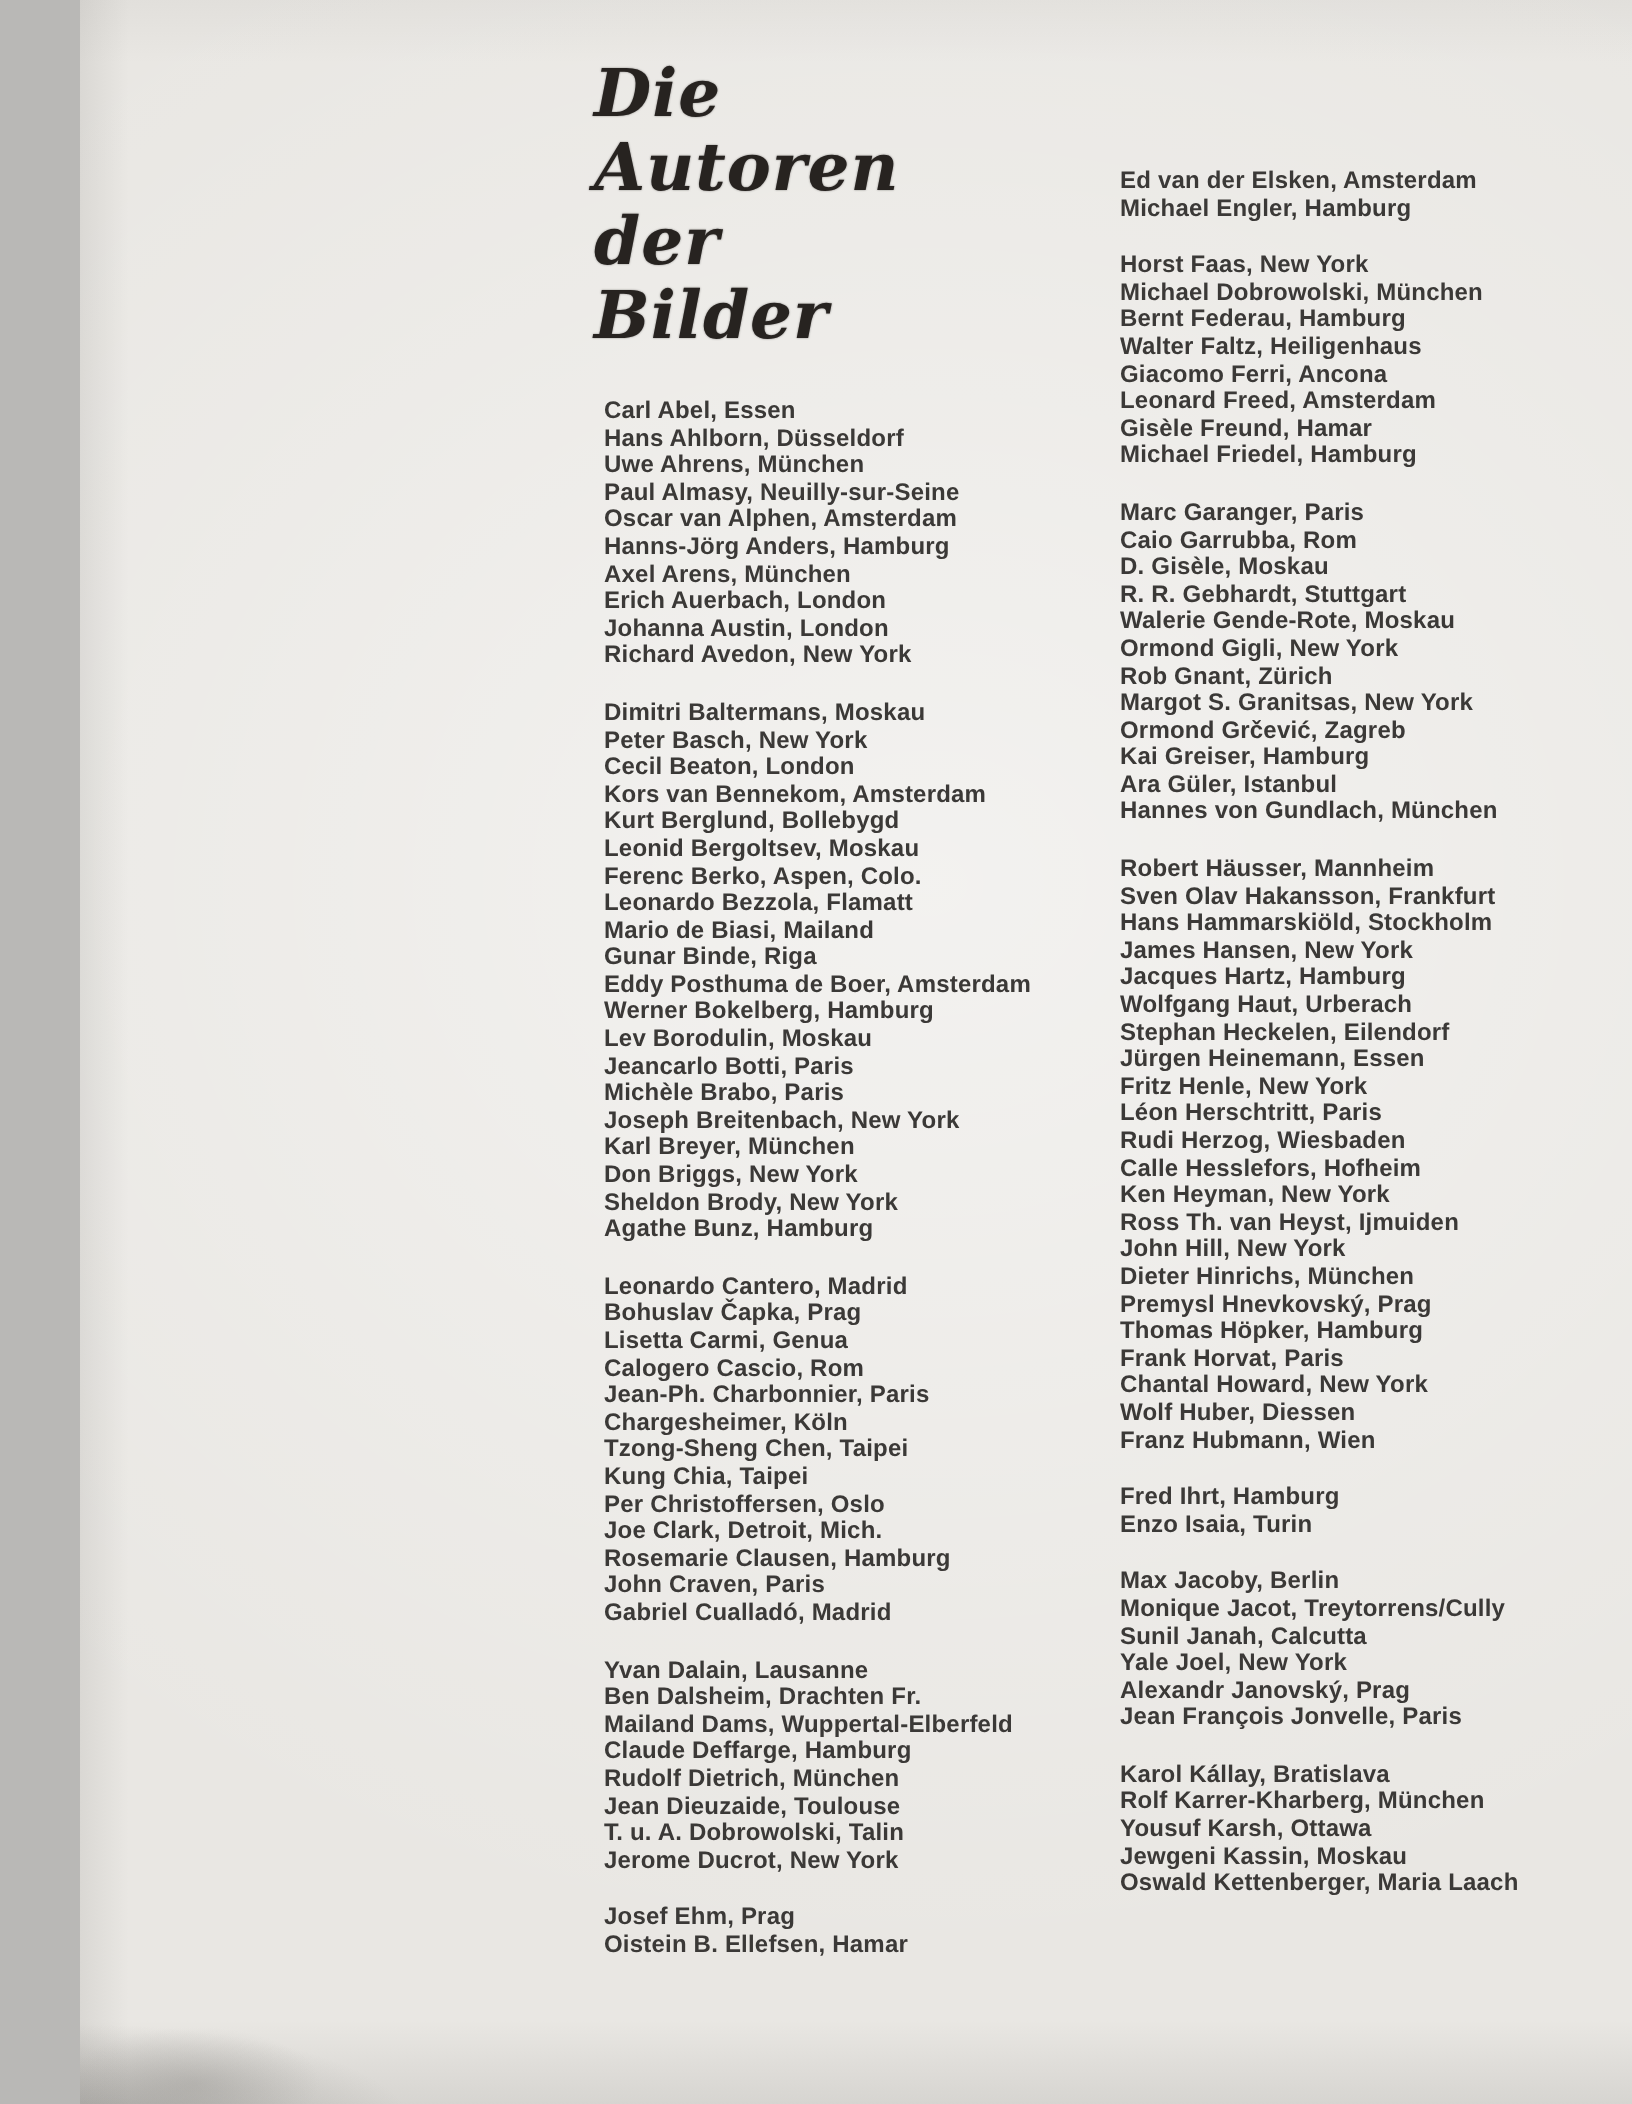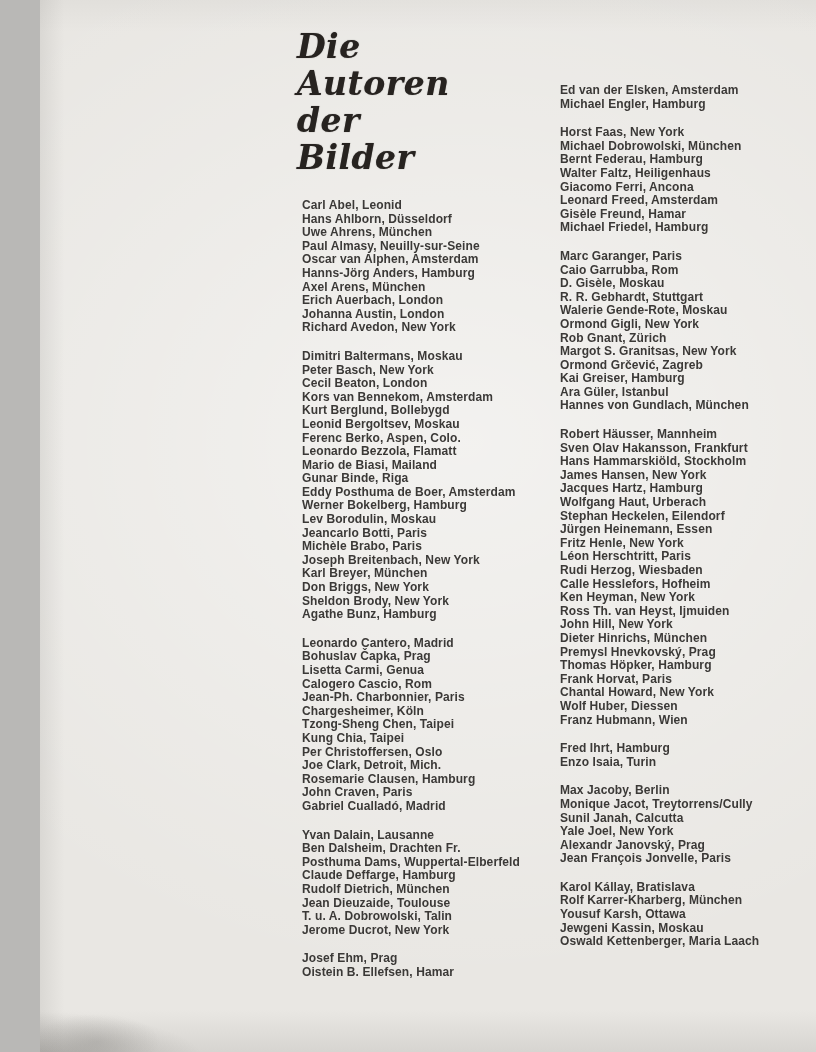--- a/index.html
+++ b/index.html
@@ -57,21 +57,21 @@
 
 <div class="page">
   <div class="title">
     <div class="title-line">Die</div>
     <div class="title-line">Autoren</div>
     <div class="title-line">der</div>
     <div class="title-line">Bilder</div>
   </div>
   <div class="col col-left" id="col-left">
       <div class="group">
-        <div class="line">Carl Abel, Leonid</div>
+        <div class="line">Carl Abel, Essen</div>
         <div class="line">Hans Ahlborn, Düsseldorf</div>
         <div class="line">Uwe Ahrens, München</div>
         <div class="line">Paul Almasy, Neuilly-sur-Seine</div>
         <div class="line">Oscar van Alphen, Amsterdam</div>
         <div class="line">Hanns-Jörg Anders, Hamburg</div>
         <div class="line">Axel Arens, München</div>
         <div class="line">Erich Auerbach, London</div>
         <div class="line">Johanna Austin, London</div>
         <div class="line">Richard Avedon, New York</div>
       </div>
@@ -108,21 +108,21 @@
         <div class="line">Kung Chia, Taipei</div>
         <div class="line">Per Christoffersen, Oslo</div>
         <div class="line">Joe Clark, Detroit, Mich.</div>
         <div class="line">Rosemarie Clausen, Hamburg</div>
         <div class="line">John Craven, Paris</div>
         <div class="line">Gabriel Cualladó, Madrid</div>
       </div>
       <div class="group">
         <div class="line">Yvan Dalain, Lausanne</div>
         <div class="line">Ben Dalsheim, Drachten Fr.</div>
-        <div class="line">Posthuma Dams, Wuppertal-Elberfeld</div>
+        <div class="line">Mailand Dams, Wuppertal-Elberfeld</div>
         <div class="line">Claude Deffarge, Hamburg</div>
         <div class="line">Rudolf Dietrich, München</div>
         <div class="line">Jean Dieuzaide, Toulouse</div>
         <div class="line">T. u. A. Dobrowolski, Talin</div>
         <div class="line">Jerome Ducrot, New York</div>
       </div>
       <div class="group">
         <div class="line">Josef Ehm, Prag</div>
         <div class="line">Oistein B. Ellefsen, Hamar</div>
       </div>

